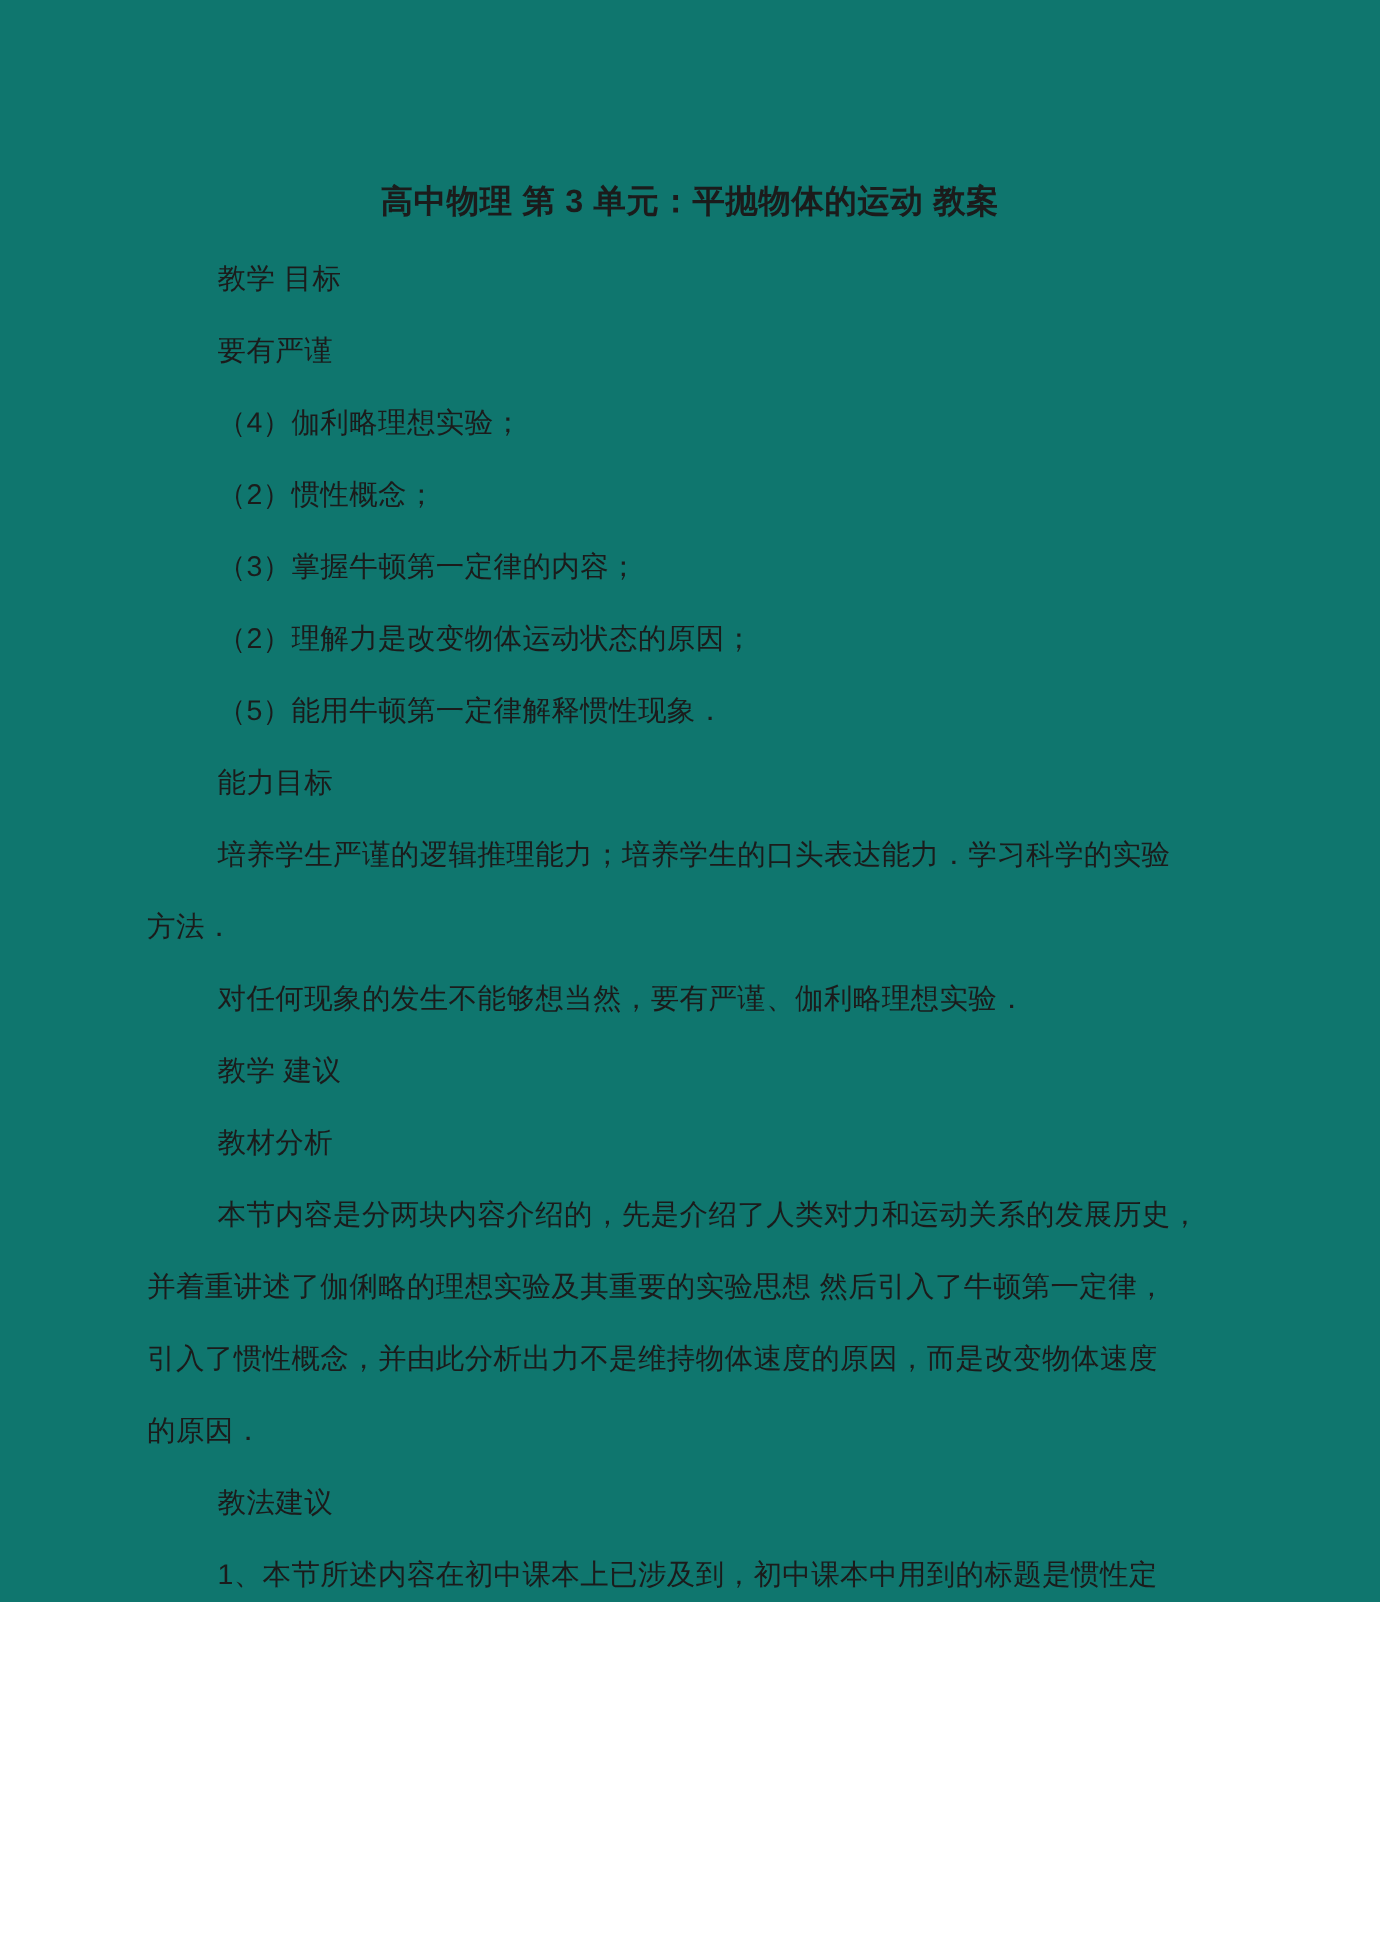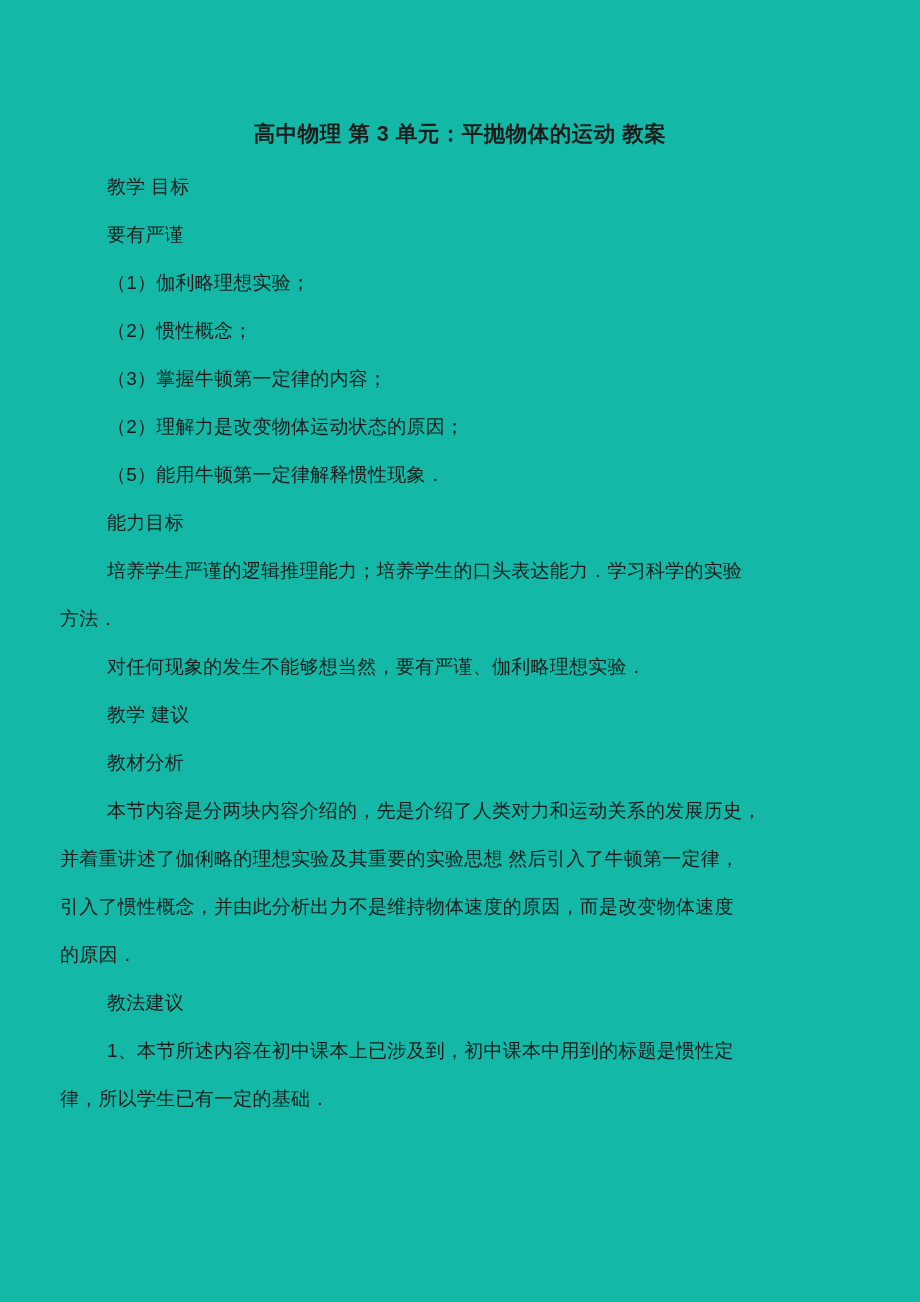--- a/index.html
+++ b/index.html
@@ -9,36 +9,36 @@
   body {
     width: 920px;
     height: 1302px;
     background: #ffffff;
     color: #1b1b1b;
     font-family: "Liberation Sans", sans-serif;
     overflow: hidden;
   }
   .doc-page {
     width: 920px;
-    height: 1302px;
-    background: #14b8a6;
+    height: 1068px;
+    background: #0f766e;
     box-sizing: border-box;
   }
   .doc-title {
     padding-top: 122px;
     font-size: 21.5px;
     line-height: 25px;
     font-weight: 700;
     text-align: center;
     letter-spacing: 0.5px;
     white-space: nowrap;
   }
   .doc-body {
     margin-top: 16px;
-    padding-left: 60px;
+    padding-left: 98px;
     box-sizing: border-box;
     width: 920px;
     font-size: 19px;
     letter-spacing: 0.25px;
   }
   .doc-line {
     line-height: 48px;
     height: 48px;
     white-space: nowrap;
   }
@@ -49,33 +49,32 @@
 </head>
 <body>
 
 <div class="doc-page">
 
   <div class="doc-title">高中物理 第 3 单元：平抛物体的运动 教案</div>
 
   <div class="doc-body">
     <div class="doc-line indent">教学 目标</div>
     <div class="doc-line indent">要有严谨</div>
-    <div class="doc-line indent">（1）伽利略理想实验；</div>
+    <div class="doc-line indent">（4）伽利略理想实验；</div>
     <div class="doc-line indent">（2）惯性概念；</div>
     <div class="doc-line indent">（3）掌握牛顿第一定律的内容；</div>
     <div class="doc-line indent">（2）理解力是改变物体运动状态的原因；</div>
     <div class="doc-line indent">（5）能用牛顿第一定律解释惯性现象．</div>
     <div class="doc-line indent">能力目标</div>
     <div class="doc-line indent">培养学生严谨的逻辑推理能力；培养学生的口头表达能力．学习科学的实验</div>
     <div class="doc-line">方法．</div>
     <div class="doc-line indent">对任何现象的发生不能够想当然，要有严谨、伽利略理想实验．</div>
     <div class="doc-line indent">教学 建议</div>
     <div class="doc-line indent">教材分析</div>
     <div class="doc-line indent">本节内容是分两块内容介绍的，先是介绍了人类对力和运动关系的发展历史，</div>
     <div class="doc-line">并着重讲述了伽俐略的理想实验及其重要的实验思想 然后引入了牛顿第一定律，</div>
     <div class="doc-line">引入了惯性概念，并由此分析出力不是维持物体速度的原因，而是改变物体速度</div>
     <div class="doc-line">的原因．</div>
     <div class="doc-line indent">教法建议</div>
     <div class="doc-line indent">1、本节所述内容在初中课本上已涉及到，初中课本中用到的标题是惯性定</div>
-    <div class="doc-line">律，所以学生已有一定的基础．</div>
   </div>
 
 </div>
 
 </body></html>

